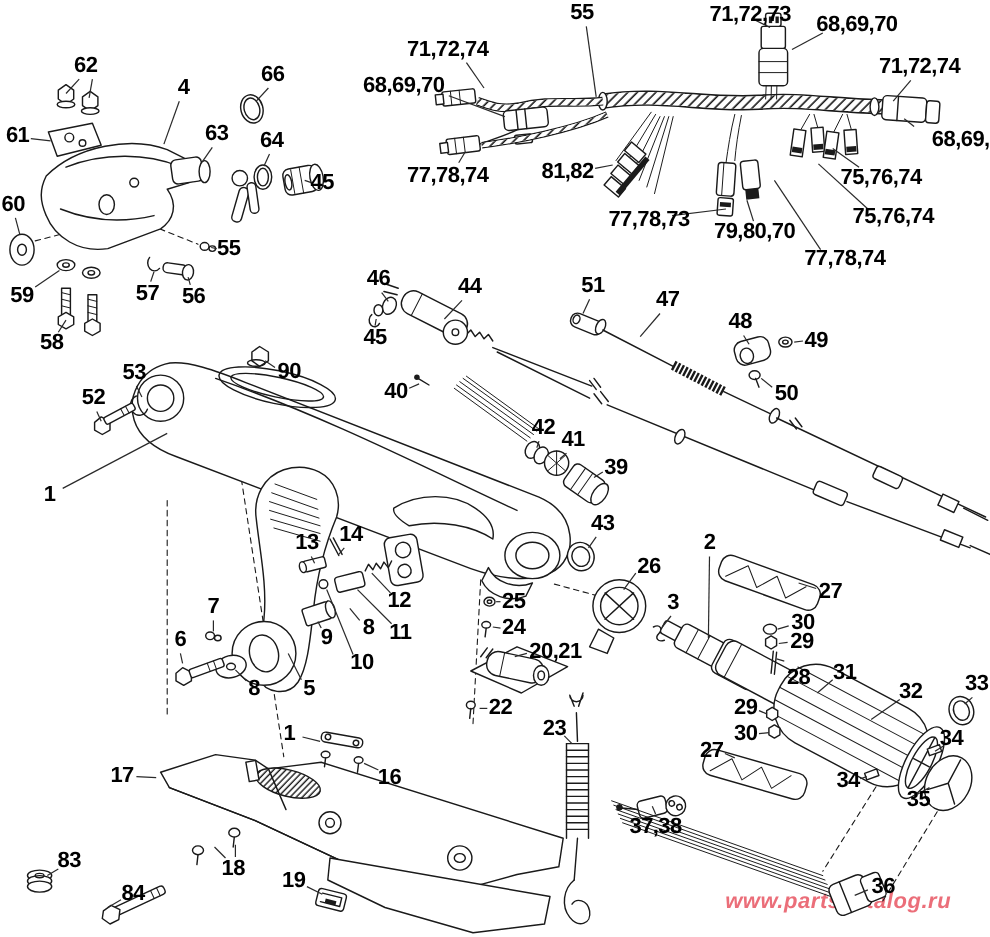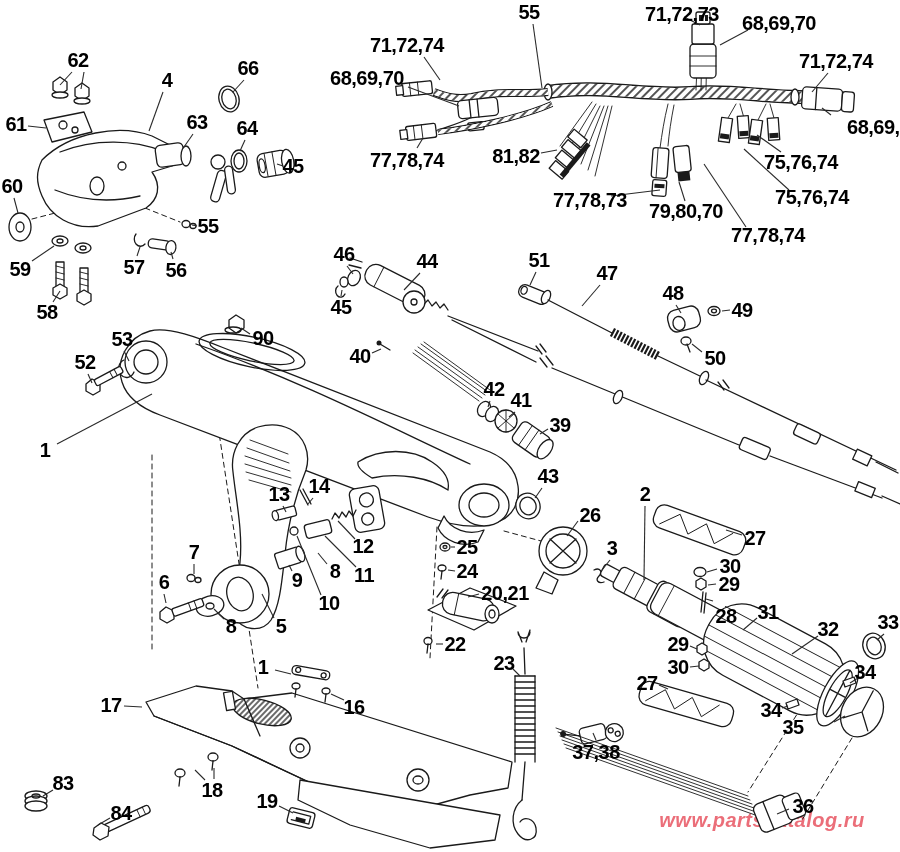--- a/index.html
+++ b/index.html
@@ -682,21 +682,21 @@
       <div class="callout" style="left: 729px; top: 584px;">29</div>
       <div class="callout" style="left: 726px; top: 616px;">28</div>
       <div class="callout" style="left: 768px; top: 612px;">31</div>
       <div class="callout" style="left: 828px; top: 629px;">32</div>
       <div class="callout" style="left: 888px; top: 622px;">33</div>
       <div class="callout" style="left: 678px; top: 644px;">29</div>
       <div class="callout" style="left: 678px; top: 667px;">30</div>
       <div class="callout" style="left: 647px; top: 683px;">27</div>
       <div class="callout" style="left: 865px; top: 672px;">34</div>
       <div class="callout" style="left: 771px; top: 710px;">34</div>
-      <div class="callout" style="left: 793px; top: 727px;">35</div>
+      <div class="callout" style="left: 835px; top: 727px;">35</div>
       <div class="callout" style="left: 596px; top: 752px;">37,38</div>
       <div class="callout" style="left: 504px; top: 663px;">23</div>
       <div class="callout" style="left: 803px; top: 806px;">36</div>
       <div class="callout" style="left: 194px; top: 552px;">7</div>
       <div class="callout" style="left: 164px; top: 582px;">6</div>
       <div class="callout" style="left: 231px; top: 626px;">8</div>
       <div class="callout" style="left: 281px; top: 626px;">5</div>
       <div class="callout" style="left: 263px; top: 667px;">1</div>
       <div class="callout" style="left: 354px; top: 707px;">16</div>
       <div class="callout" style="left: 111px; top: 705px;">17</div>

